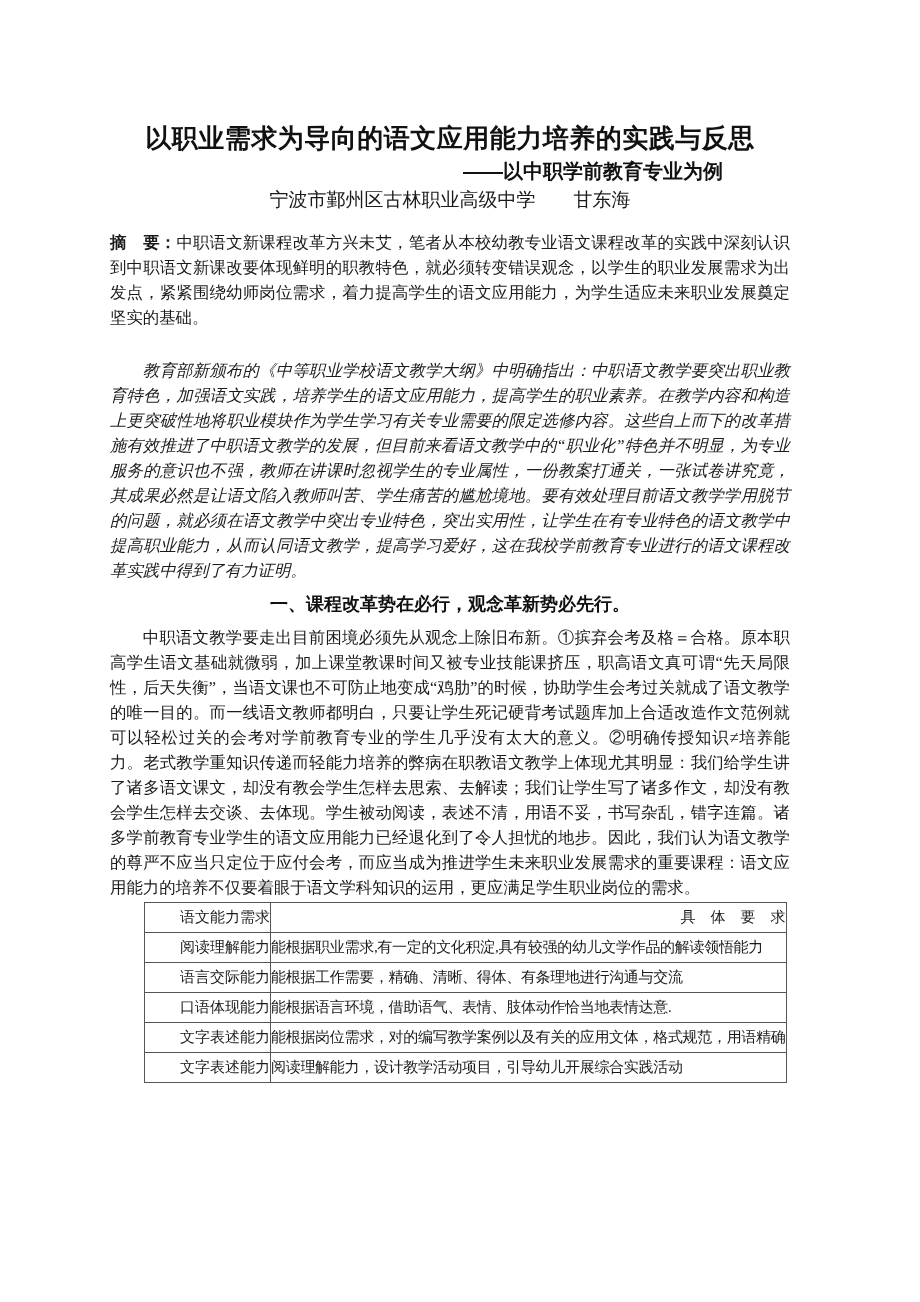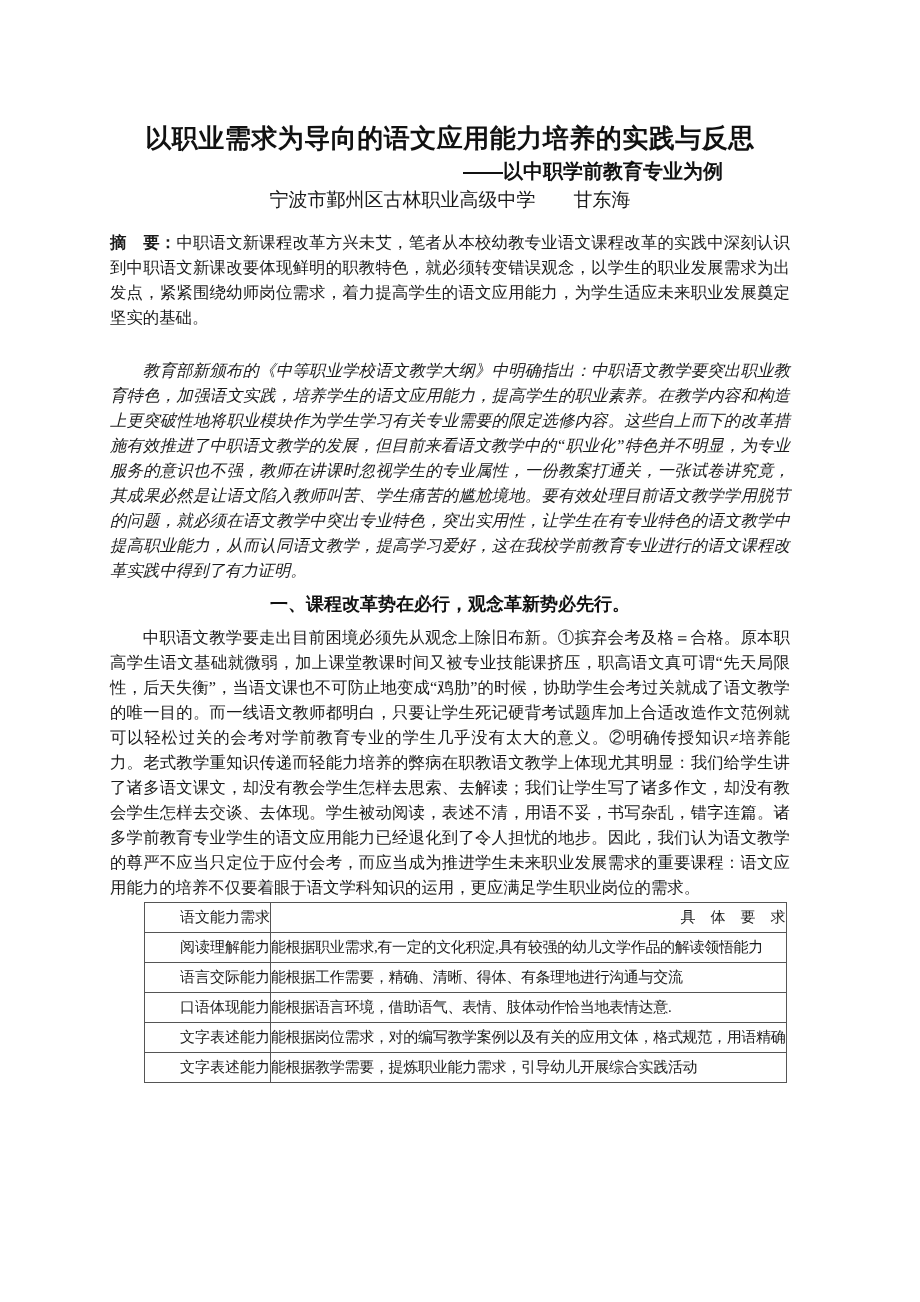--- a/index.html
+++ b/index.html
@@ -119,18 +119,18 @@
       <tr>
         <td class="ability">口语体现能力</td>
         <td class="spec">能根据语言环境，借助语气、表情、肢体动作恰当地表情达意.</td>
       </tr>
       <tr>
         <td class="ability">文字表述能力</td>
         <td class="spec">能根据岗位需求，对的编写教学案例以及有关的应用文体，格式规范，用语精确</td>
       </tr>
       <tr>
         <td class="ability">文字表述能力</td>
-        <td class="spec">能根据教学需要，提炼职业能力需求，引导幼儿开展综合实践活动</td>
+        <td class="spec">阅读理解能力，设计教学活动项目，引导幼儿开展综合实践活动</td>
       </tr>
     </tbody>
   </table>
 
 </div>
 
 </body></html>

